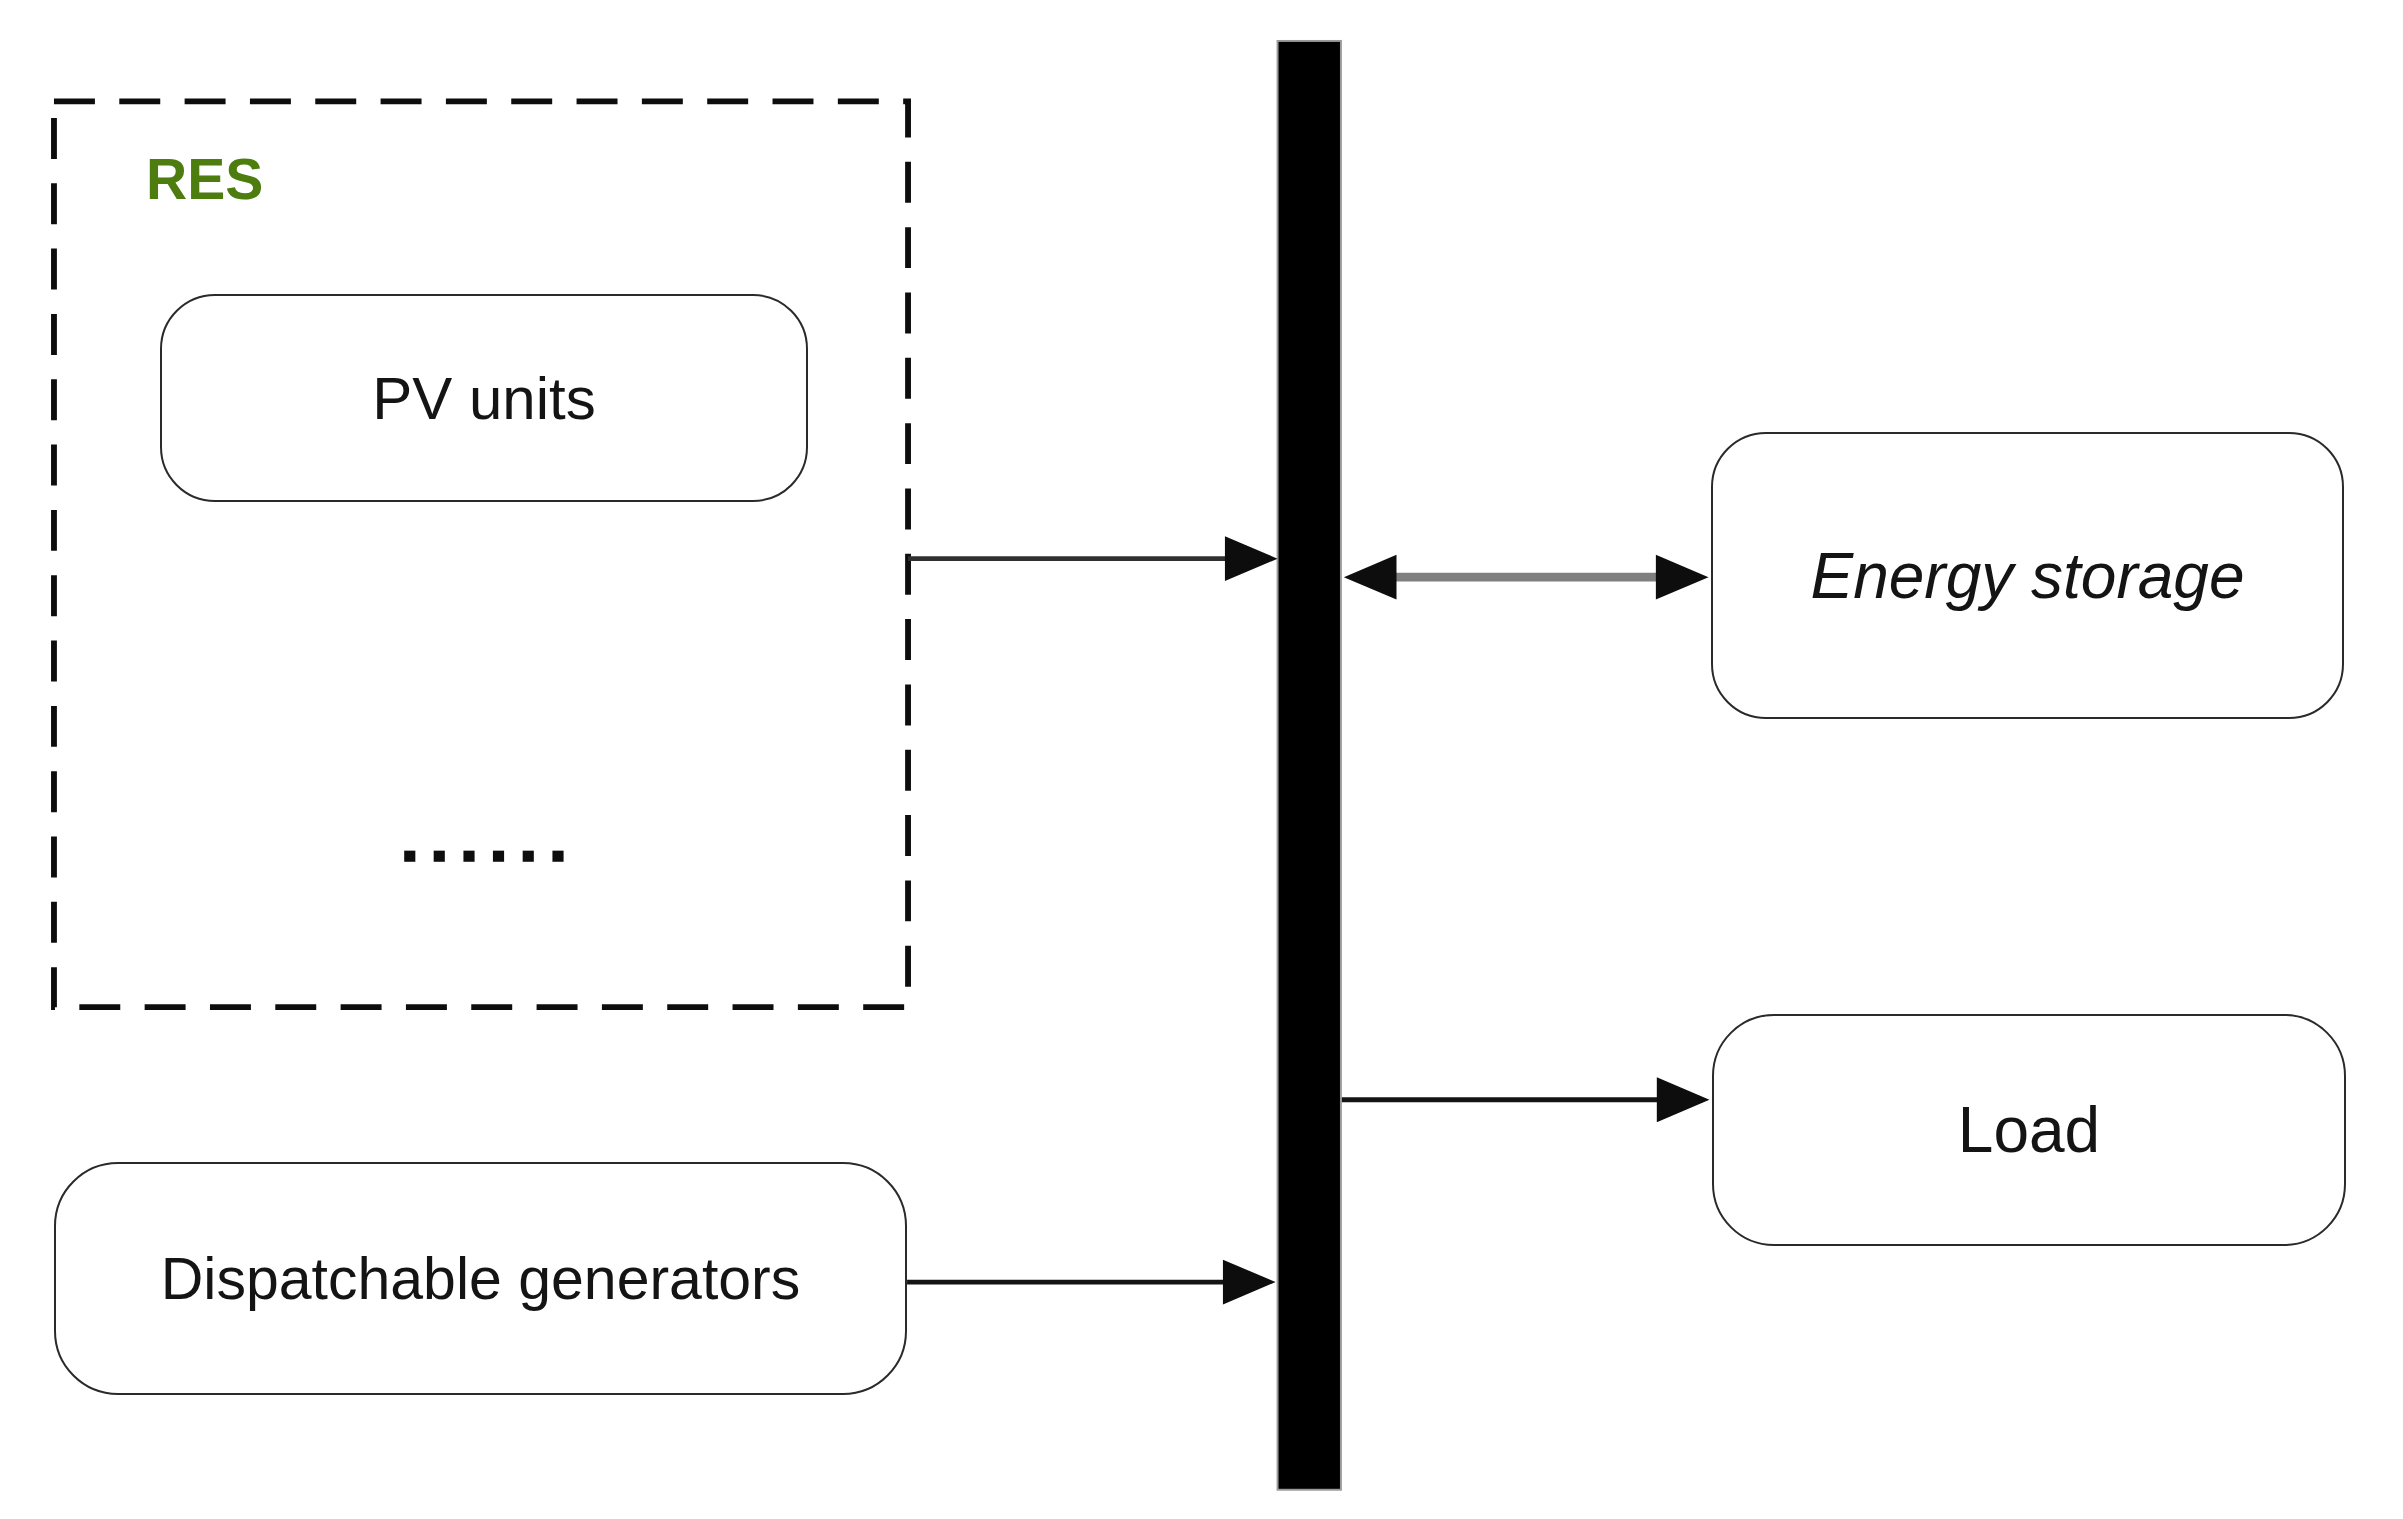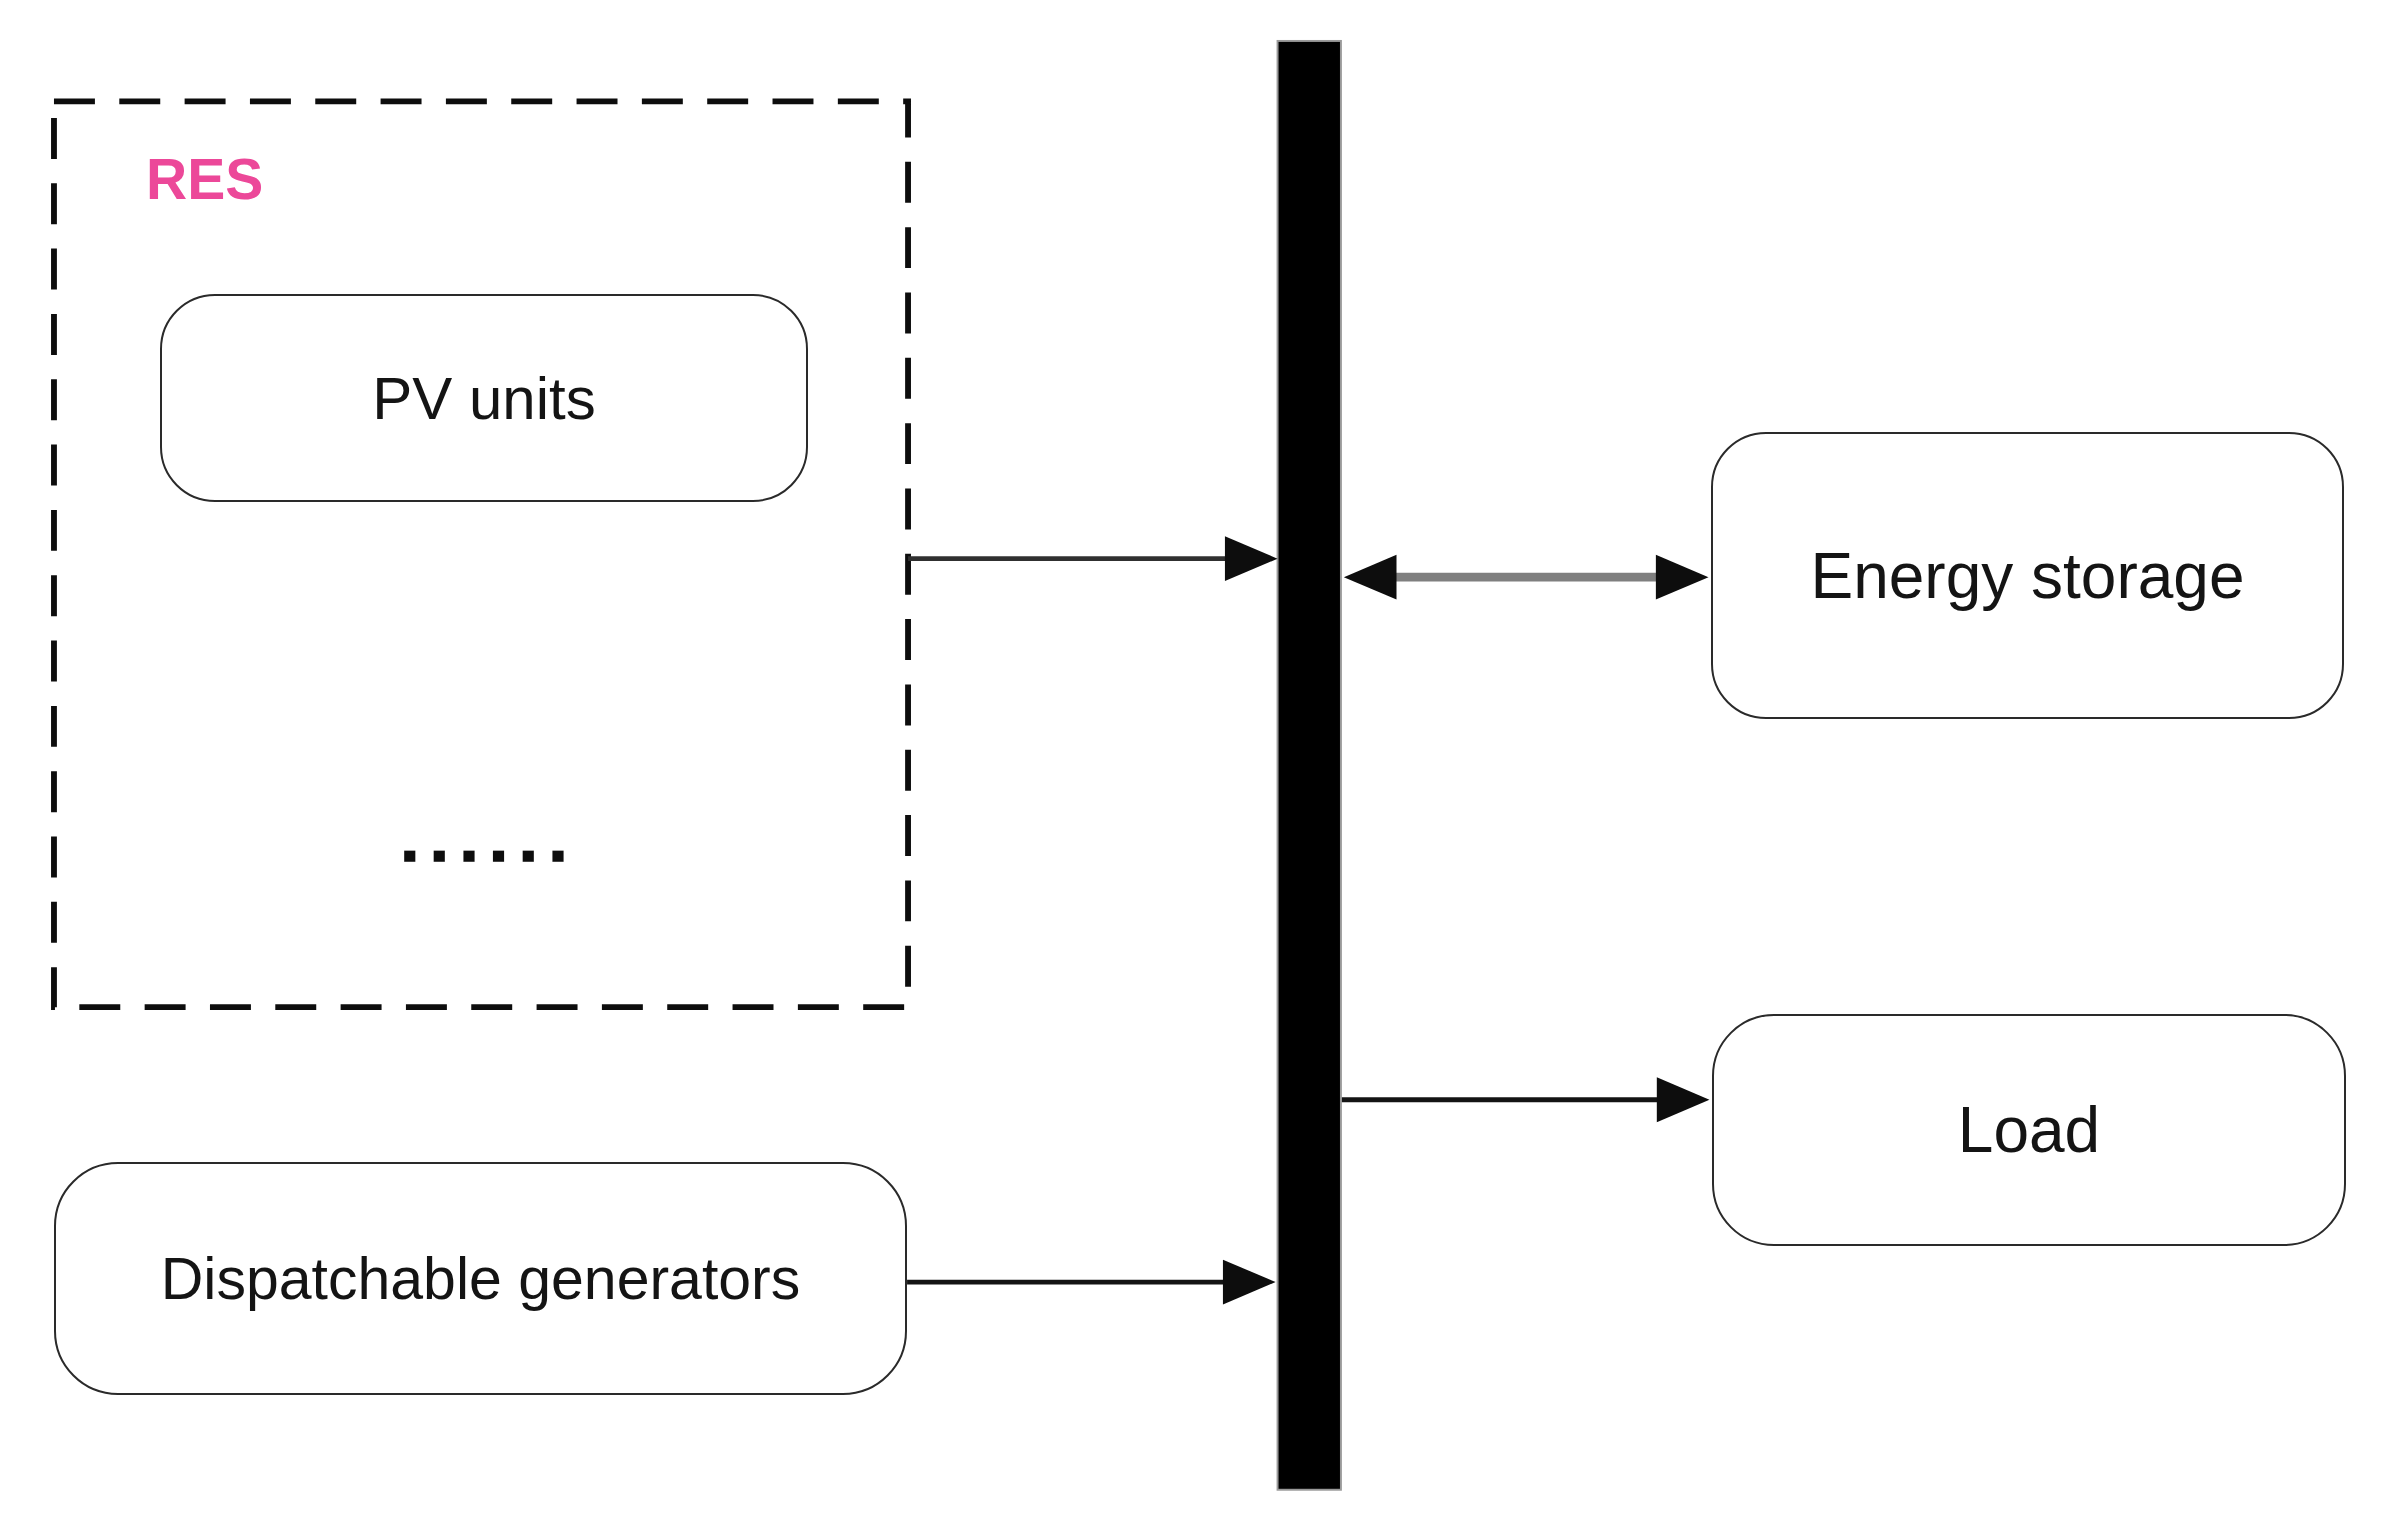--- a/index.html
+++ b/index.html
@@ -38,31 +38,31 @@
     white-space: nowrap;
   }
   
   #pv-box        { left: 160px; top: 294px;  width: 648px; height: 208px; border-radius: 55px; }
   #wind-box      { left: 160px; top: 575px;  width: 648px; height: 207px; border-radius: 55px; }
   #pv-box .lbl, #wind-box .lbl { font-size: 60px; }
   
   #dispatch-box  { left: 54px;  top: 1162px; width: 853px; height: 233px; border-radius: 64px; }
   #dispatch-box .lbl { font-size: 59px; }
   
-  #storage-box   { left: 1711px; top: 432px;  width: 633px; height: 287px; border-radius: 55px; }
+  #storage-box   { left: 1711px; top: 432px;  width: 633px; height: 287px; border-radius: 55px; font-style: italic; }
   #load-box      { left: 1712px; top: 982px; width: 634px; height: 232px; border-radius: 62px; margin-top: 32px; }
   #storage-box .lbl, #load-box .lbl { font-size: 64px; }
   
   #res-label {
     position: absolute;
     left: 146px;
     top: 146px;
     font-size: 57px;
     font-weight: bold;
-    color: #ec4899;
+    color: #4d7c0f;
     white-space: nowrap;
   }
   
   #res-ellipsis {
     position: absolute;
     left: 160px;
     top: 819px;
     width: 648px;
     height: 72px;
     line-height: 72px;

